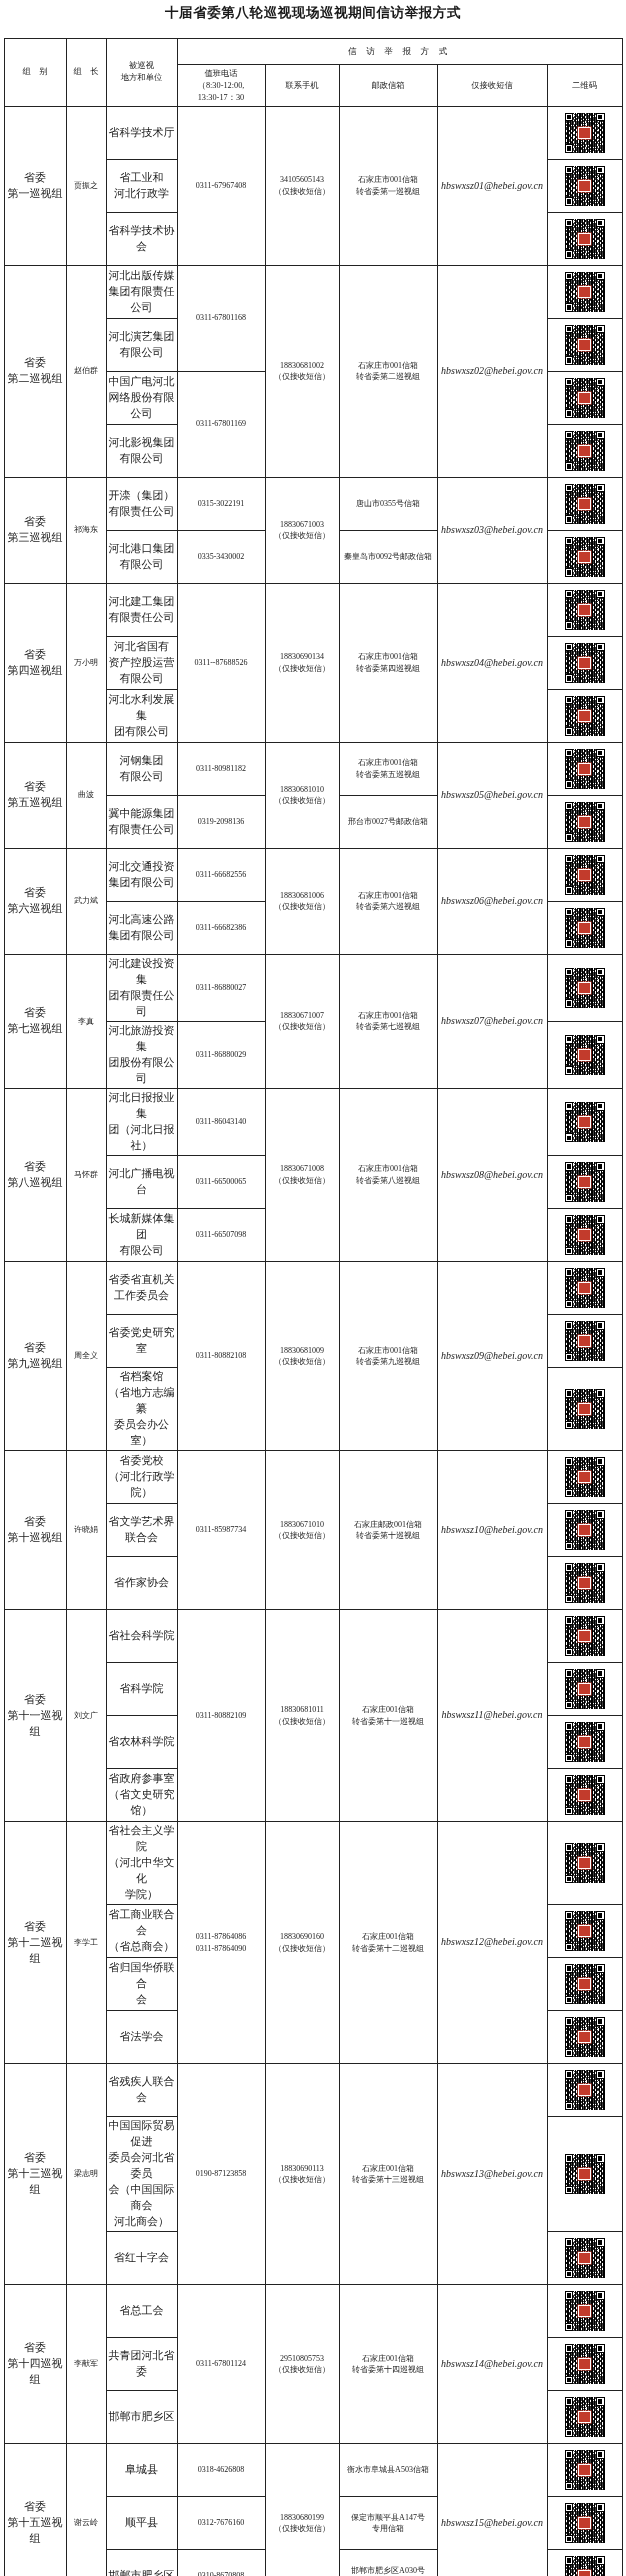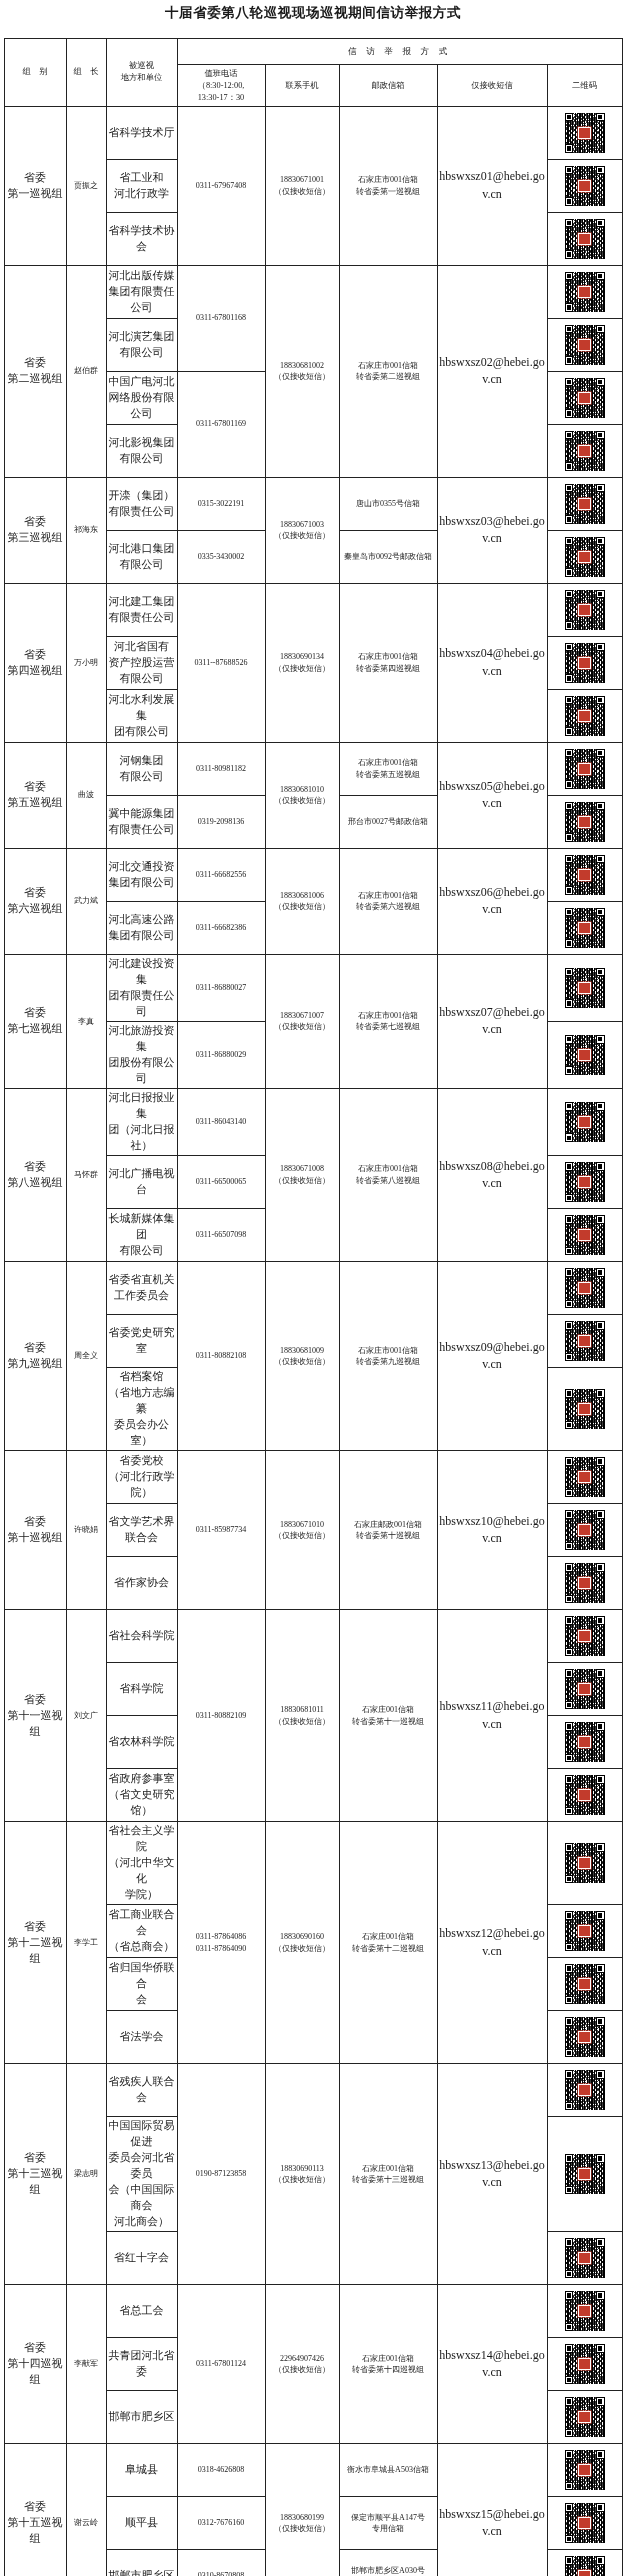--- a/index.html
+++ b/index.html
@@ -12,21 +12,21 @@
         white-space:pre-line;padding:1.2px 1.8px;font-size:8px;line-height:1.45;
         overflow:hidden;word-break:break-all;}
   thead th{font-weight:normal;font-size:8.3px;}
   thead tr.h1 th{height:23px;}
   thead tr.h2 th{height:38px;}
   th.methods{letter-spacing:3.7px;font-size:8.6px;}
   tbody tr{height:53px;}
   tbody tr.group-start td{border-top:1.2px solid #000;}
   td.g{font-size:11px;}
   td.u{font-size:11px;}
-  td.e{font-size:12px;letter-spacing:0;}
+  td.e{font-size:10px;letter-spacing:0;font-style:italic;}
   
   .qr{position:relative;width:40px;height:40px;margin:2.4px auto;background-color:#fff;
       background-image:
         repeating-linear-gradient(45deg, rgba(0,0,0,.75) 0 1.2px, transparent 1.2px 3.7px),
         repeating-linear-gradient(-45deg, rgba(0,0,0,.8) 0 1.2px, transparent 1.2px 3.1px),
         repeating-linear-gradient(90deg, #000 0 1.2px, #fff 1.2px 2.4px);}
   .qr .f{position:absolute;width:8.6px;height:8.6px;background:#fff;border:1.8px solid #000;box-sizing:border-box;}
   .qr .f::after{content:"";position:absolute;inset:1.2px;background:#000;}
   .qr .tl{top:0;left:0}.qr .tr{top:0;right:0}.qr .bl{bottom:0;left:0}
   .qr .lg{position:absolute;inset:0;margin:auto;width:10.4px;height:10.4px;
@@ -67,21 +67,21 @@
         <th>二维码</th>
       </tr>
     </thead>
     <tbody id="tbody">
         <tr class="group-start">
           <td class="g" rowspan="3">省委
 第一巡视组</td>
           <td class="l" rowspan="3">贾振之</td>
           <td class="u">省科学技术厅</td>
           <td class="p" rowspan="3">0311-67967408</td>
-          <td class="m" rowspan="3">18830671001
+          <td class="m" rowspan="3">34105605143
 （仅接收短信）</td>
           <td class="mb" rowspan="3">石家庄市001信箱
 转省委第一巡视组</td>
           <td class="e" rowspan="3">hbswxsz01@hebei.gov.cn</td>
           <td class="q"><div class="qr"><i class="f tl"></i><i class="f tr"></i><i class="f bl"></i><b class="lg"></b></div></td>
         </tr>
         <tr>
           <td class="u">省工业和
 河北行政学</td>
           <td class="q"><div class="qr"><i class="f tl"></i><i class="f tr"></i><i class="f bl"></i><b class="lg"></b></div></td>
@@ -378,21 +378,21 @@
         <tr>
           <td class="u">省红十字会</td>
           <td class="q"><div class="qr"><i class="f tl"></i><i class="f tr"></i><i class="f bl"></i><b class="lg"></b></div></td>
         </tr>
         <tr class="group-start">
           <td class="g" rowspan="3">省委
 第十四巡视组</td>
           <td class="l" rowspan="3">李献军</td>
           <td class="u">省总工会</td>
           <td class="p" rowspan="3">0311-67801124</td>
-          <td class="m" rowspan="3">22964907426
+          <td class="m" rowspan="3">29510805753
 （仅接收短信）</td>
           <td class="mb" rowspan="3">石家庄001信箱
 转省委第十四巡视组</td>
           <td class="e" rowspan="3">hbswxsz14@hebei.gov.cn</td>
           <td class="q"><div class="qr"><i class="f tl"></i><i class="f tr"></i><i class="f bl"></i><b class="lg"></b></div></td>
         </tr>
         <tr>
           <td class="u">共青团河北省委</td>
           <td class="q"><div class="qr"><i class="f tl"></i><i class="f tr"></i><i class="f bl"></i><b class="lg"></b></div></td>
         </tr>

